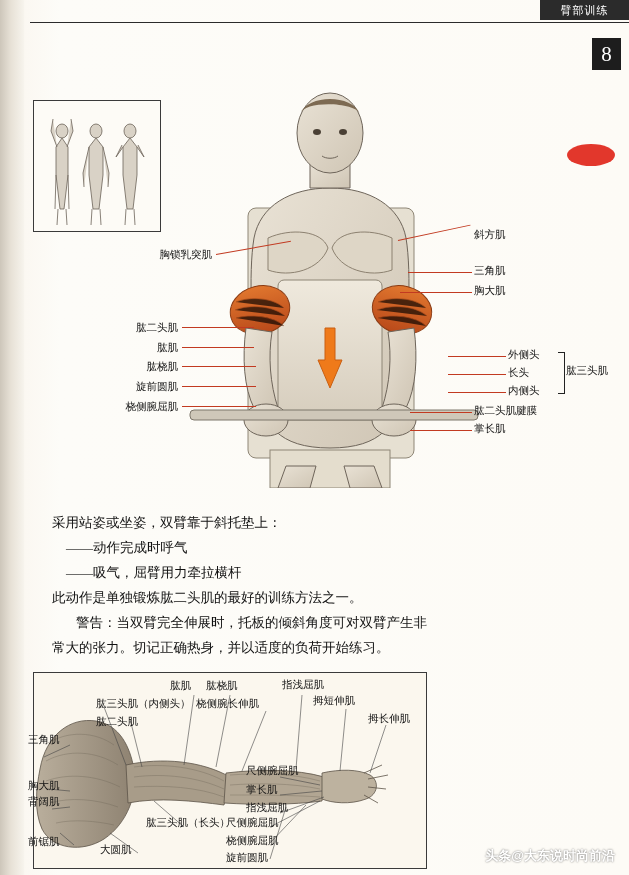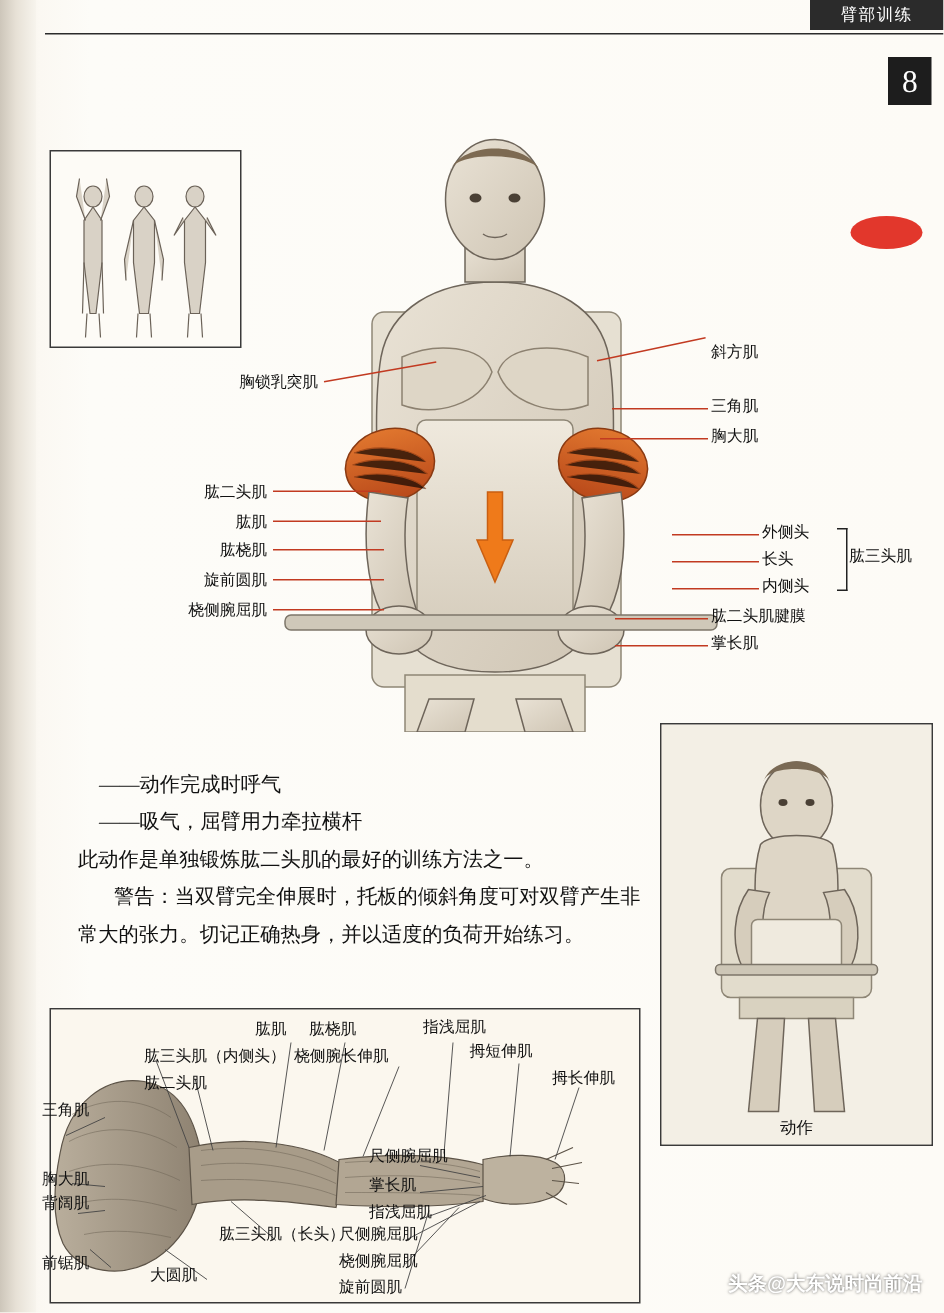--- a/index.html
+++ b/index.html
@@ -310,52 +310,27 @@
     <div class="leader" style="top:392px; left:448px; width:58px;"></div>
 
     <div class="lbl" style="top:404px; left:474px;">肱二头肌腱膜</div>
     <div class="leader" style="top:412px; left:410px; width:62px;"></div>
 
     <div class="lbl" style="top:422px; left:474px;">掌长肌</div>
     <div class="leader" style="top:430px; left:410px; width:62px;"></div>
   </div>
 
   <div class="instructions">
+    <p>采用站姿或坐姿，双臂靠于斜托垫上：</p>
     <p style="padding-left:14px;">——动作完成时呼气</p>
     <p style="padding-left:14px;">——吸气，屈臂用力牵拉横杆</p>
     <p>此动作是单独锻炼肱二头肌的最好的训练方法之一。</p>
     <p class="indent">警告：当双臂完全伸展时，托板的倾斜角度可对双臂产生非常大的张力。切记正确热身，并以适度的负荷开始练习。</p>
   </div>
 
-  <div class="action-box">
-    <svg width="180" height="280" viewBox="0 0 180 280">
-      <rect x="0" y="0" width="180" height="280" fill="#f3efe5"></rect>
-
-      <rect x="40" y="96" width="100" height="86" rx="6" fill="#e2dccc" stroke="#8e8676"></rect>
-      <rect x="52" y="182" width="76" height="14" fill="#d9d2c0" stroke="#8e8676"></rect>
-
-      <ellipse cx="90" cy="54" rx="24" ry="29" fill="#ded6c6" stroke="#6e655a"></ellipse>
-      <path d="M68 38 C74 20 106 20 112 38 C108 28 72 26 68 38Z" fill="#7a6a55"></path>
-      <ellipse cx="81" cy="52" rx="3" ry="2.3" fill="#4a4035"></ellipse>
-      <ellipse cx="99" cy="52" rx="3" ry="2.3" fill="#4a4035"></ellipse>
-
-      <path d="M66 80 C72 72 108 72 114 80 C120 100 118 128 112 150 L68 150 C62 128 60 100 66 80Z" fill="#ded6c6" stroke="#6e655a"></path>
-
-      <path d="M58 110 C48 124 46 146 54 162 L72 162 C66 144 66 124 72 112Z" fill="#d6cdbc" stroke="#6e655a"></path>
-      <path d="M122 110 C132 124 134 146 126 162 L108 162 C114 144 114 124 108 112Z" fill="#d6cdbc" stroke="#6e655a"></path>
-
-      <rect x="60" y="130" width="60" height="34" rx="4" fill="#efeade" stroke="#8e8676"></rect>
-
-      <rect x="36" y="160" width="108" height="7" rx="3" fill="#cdc6b6" stroke="#7d766a"></rect>
-
-      <path d="M64 196 L58 258 L78 258 L82 196Z" fill="#d6cdbc" stroke="#6e655a"></path>
-      <path d="M116 196 L122 258 L102 258 L98 196Z" fill="#d6cdbc" stroke="#6e655a"></path>
-    </svg>
-    <div class="action-caption">动作</div>
-  </div>
 
   <div class="arm-box">
     <svg width="392" height="195" viewBox="0 0 392 195">
       <defs>
         <linearGradient id="armmus" x1="0" y1="0" x2="1" y2="0">
           <stop offset="0%" stop-color="#b9ae9c"></stop>
           <stop offset="100%" stop-color="#8e8271"></stop>
         </linearGradient>
       </defs>
       <rect x="0" y="0" width="392" height="195" fill="#fbf7ee"></rect>

